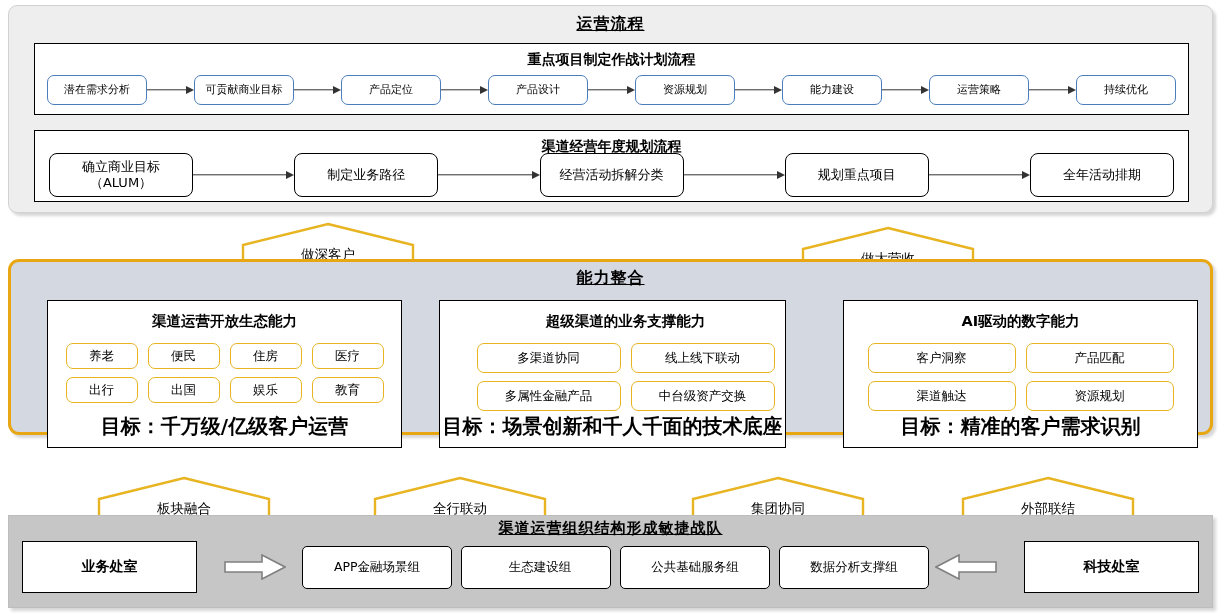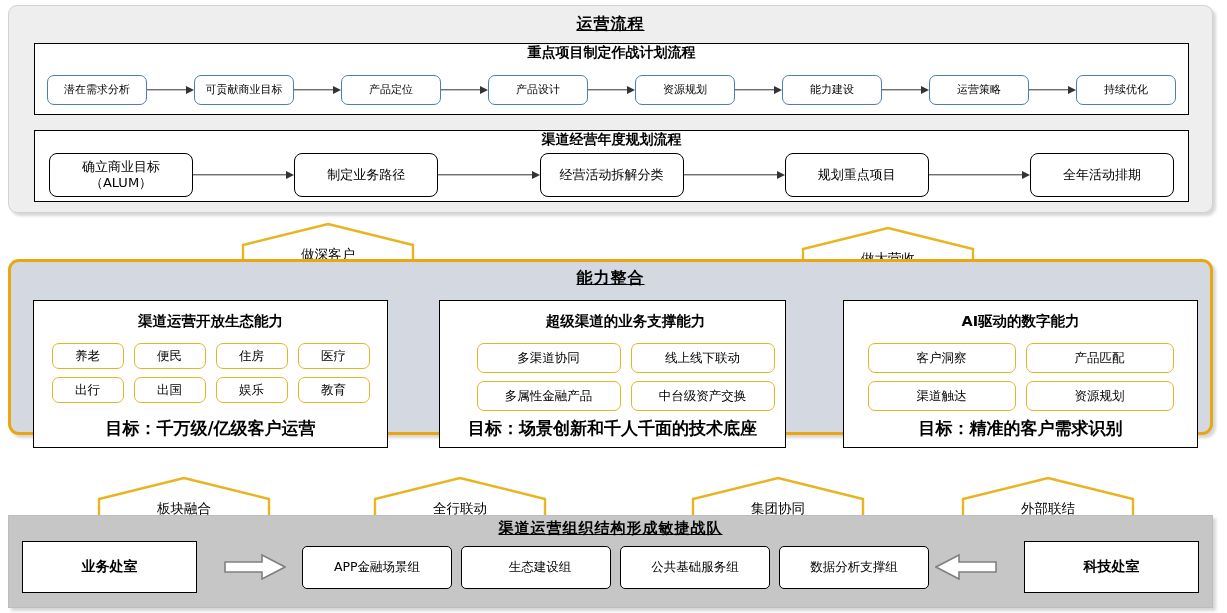--- a/index.html
+++ b/index.html
@@ -51,21 +51,21 @@
   .top-section > .panel-title { margin-top: 8px; }
 
   .flow-box {
     position: absolute;
     background: #ffffff;
     border: 1px solid #000000;
     box-sizing: border-box;
   }
   .flow-box-1 { left: 25px; top: 37px; width: 1155px; height: 72px; }
   .flow-box-2 { left: 25px; top: 124px; width: 1155px; height: 72px; }
-  .flow-box > .group-title { }
+  .flow-box > .group-title { margin-top: 7px; }
 
   .row-strip {
     position: absolute;
     left: 0; right: 0;
     display: flex;
     align-items: center;
   }
   .node {
     box-sizing: border-box;
     background: #ffffff;
@@ -152,21 +152,21 @@
   .mid-section > .panel-title { margin-top: 6px; }
 
   .cap-card {
     position: absolute;
     top: 38px;
     height: 148px;
     background: #ffffff;
     border: 1px solid #000000;
     box-sizing: border-box;
   }
-  .cap-1 { left: 22px;  width: 355px; }
+  .cap-1 { left: 36px;  width: 355px; }
   .cap-2 { left: 428px; width: 347px; padding-left: 26px; }
   .cap-3 { left: 832px; width: 355px; }
   .cap-card > .group-title { margin-top: 11px; font-size: 14.5px; }
 
   .chip-grid {
     display: flex;
     flex-wrap: wrap;
     justify-content: center;
     gap: 8px 10px;
     margin-top: 12px;
@@ -186,21 +186,21 @@
   .chip-sm { width: 72px; }
   .chip-md { width: 144px; height: 30px; }
   .chip-lg { width: 148px; height: 30px; }
 
   .cap-goal {
     position: absolute;
     left: 0; right: 0;
     bottom: 7px;
     text-align: center;
     font-weight: bold;
-    font-size: 17px;
+    font-size: 20px;
   }
 
   
   .bot-section {
     position: absolute;
     left: 8px;
     top: 515px;
     width: 1205px;
     height: 93px;
     background: #c6c6c6;

